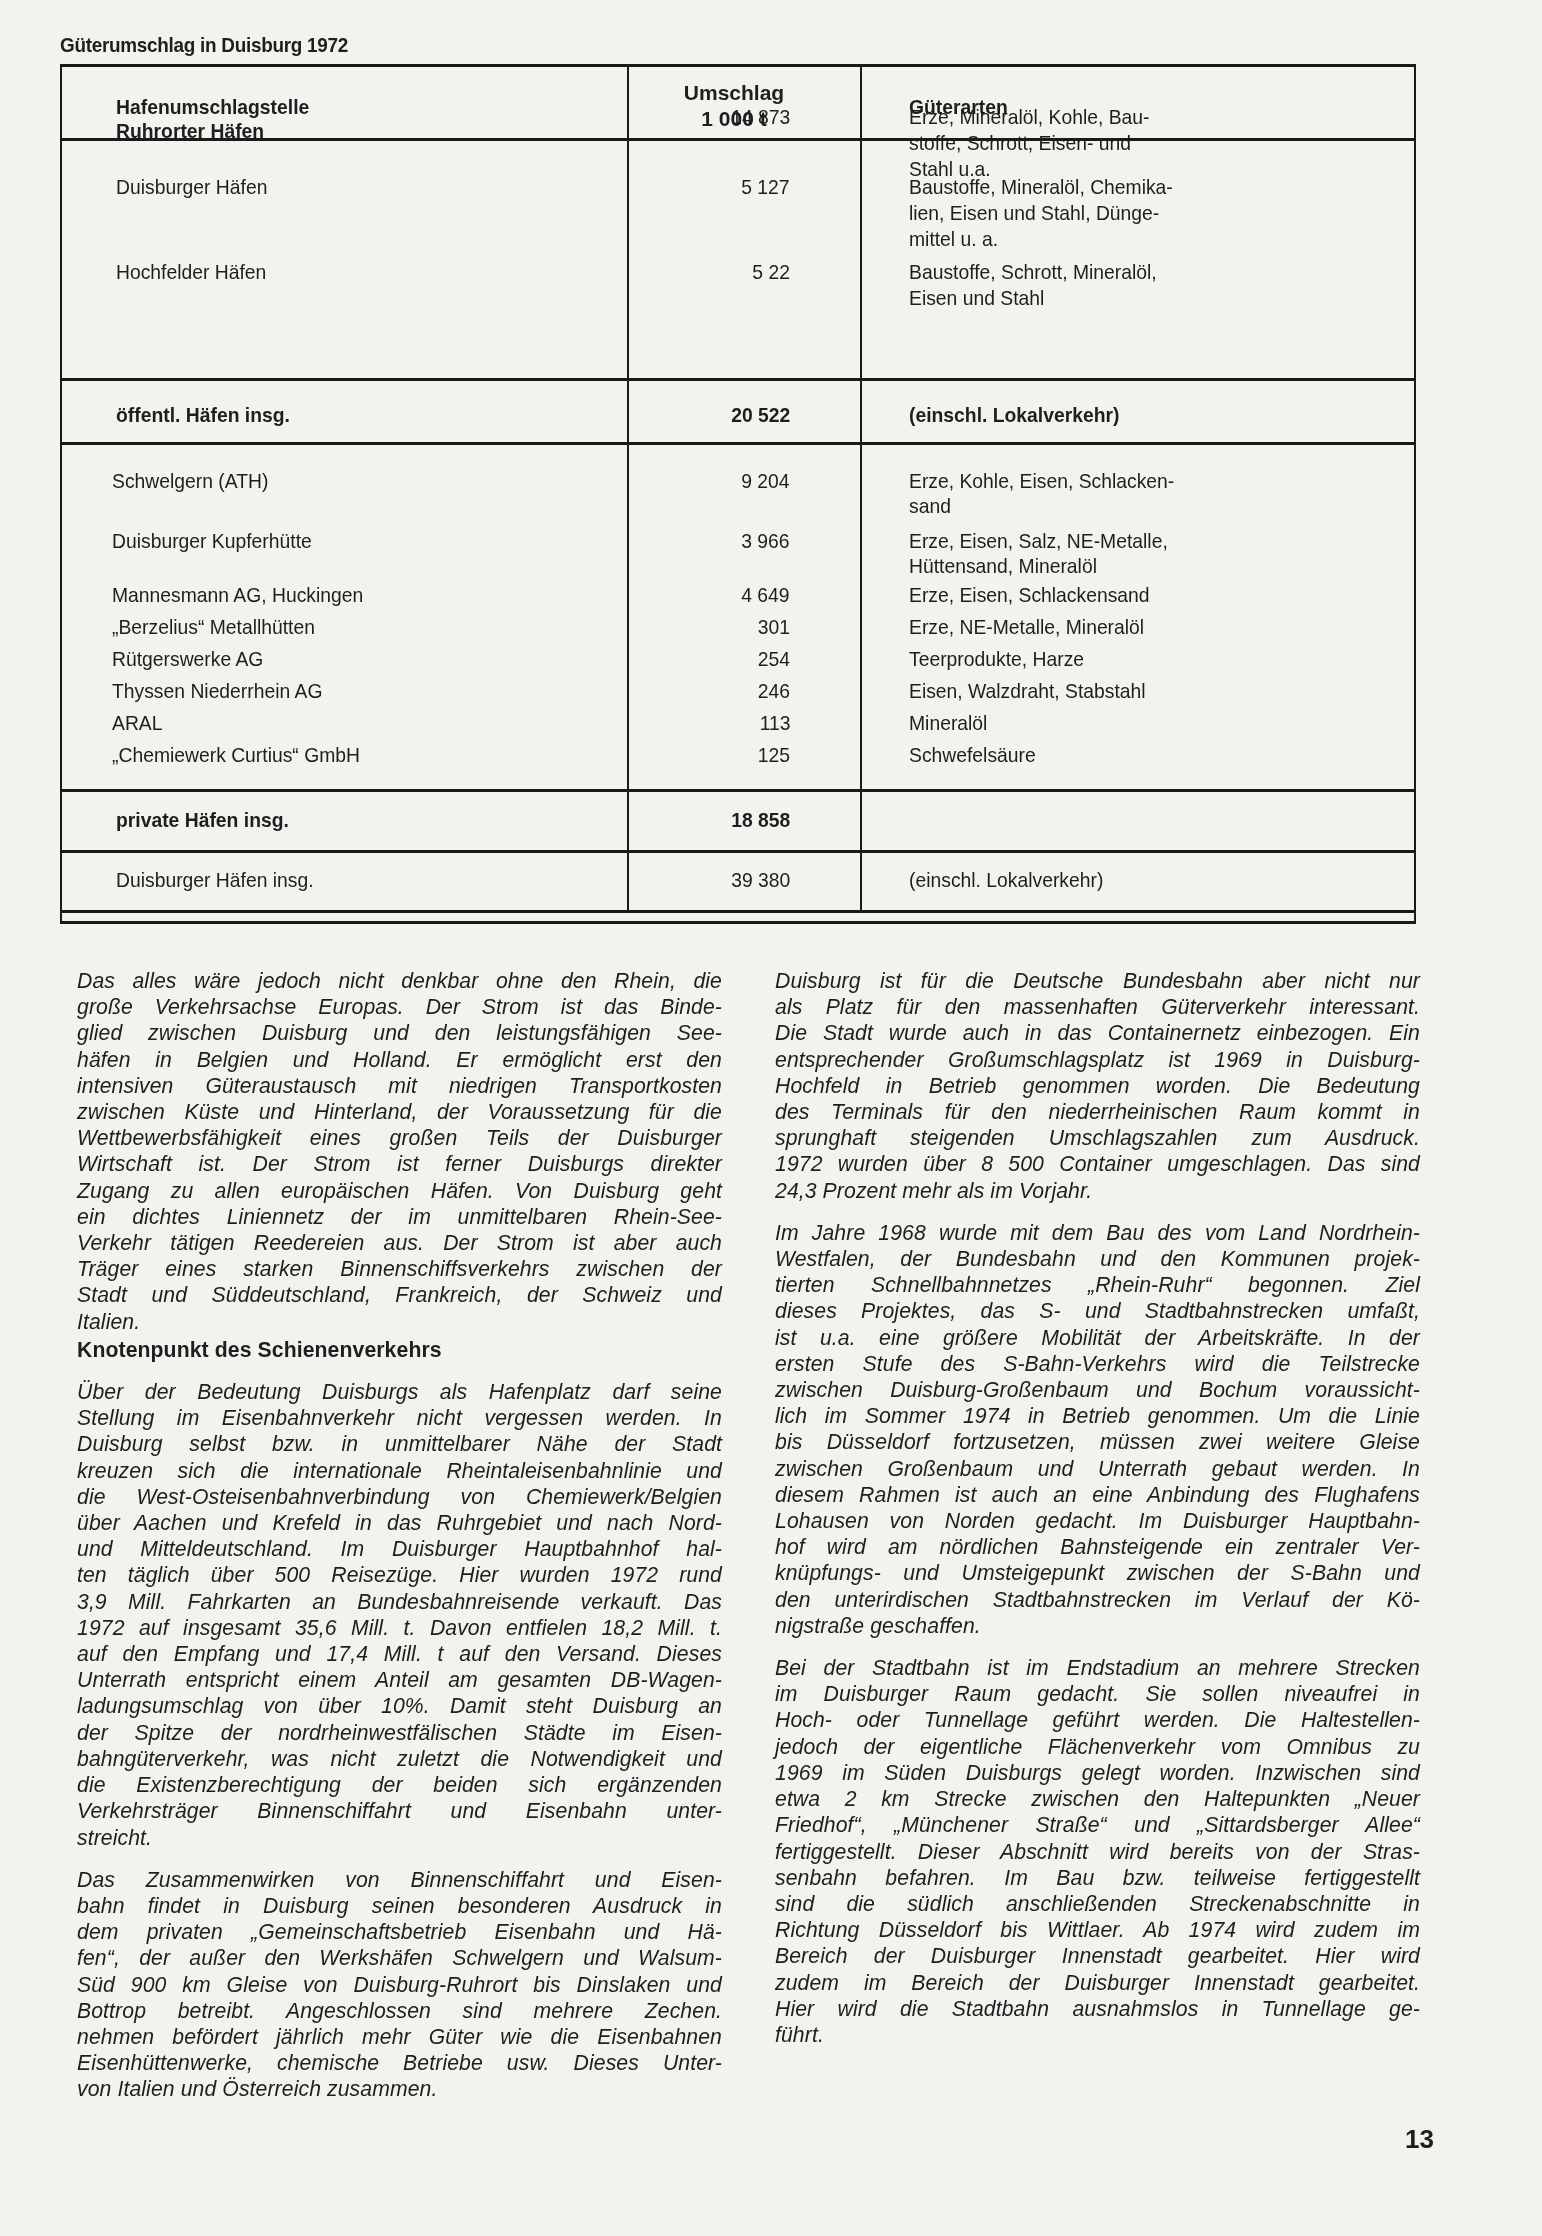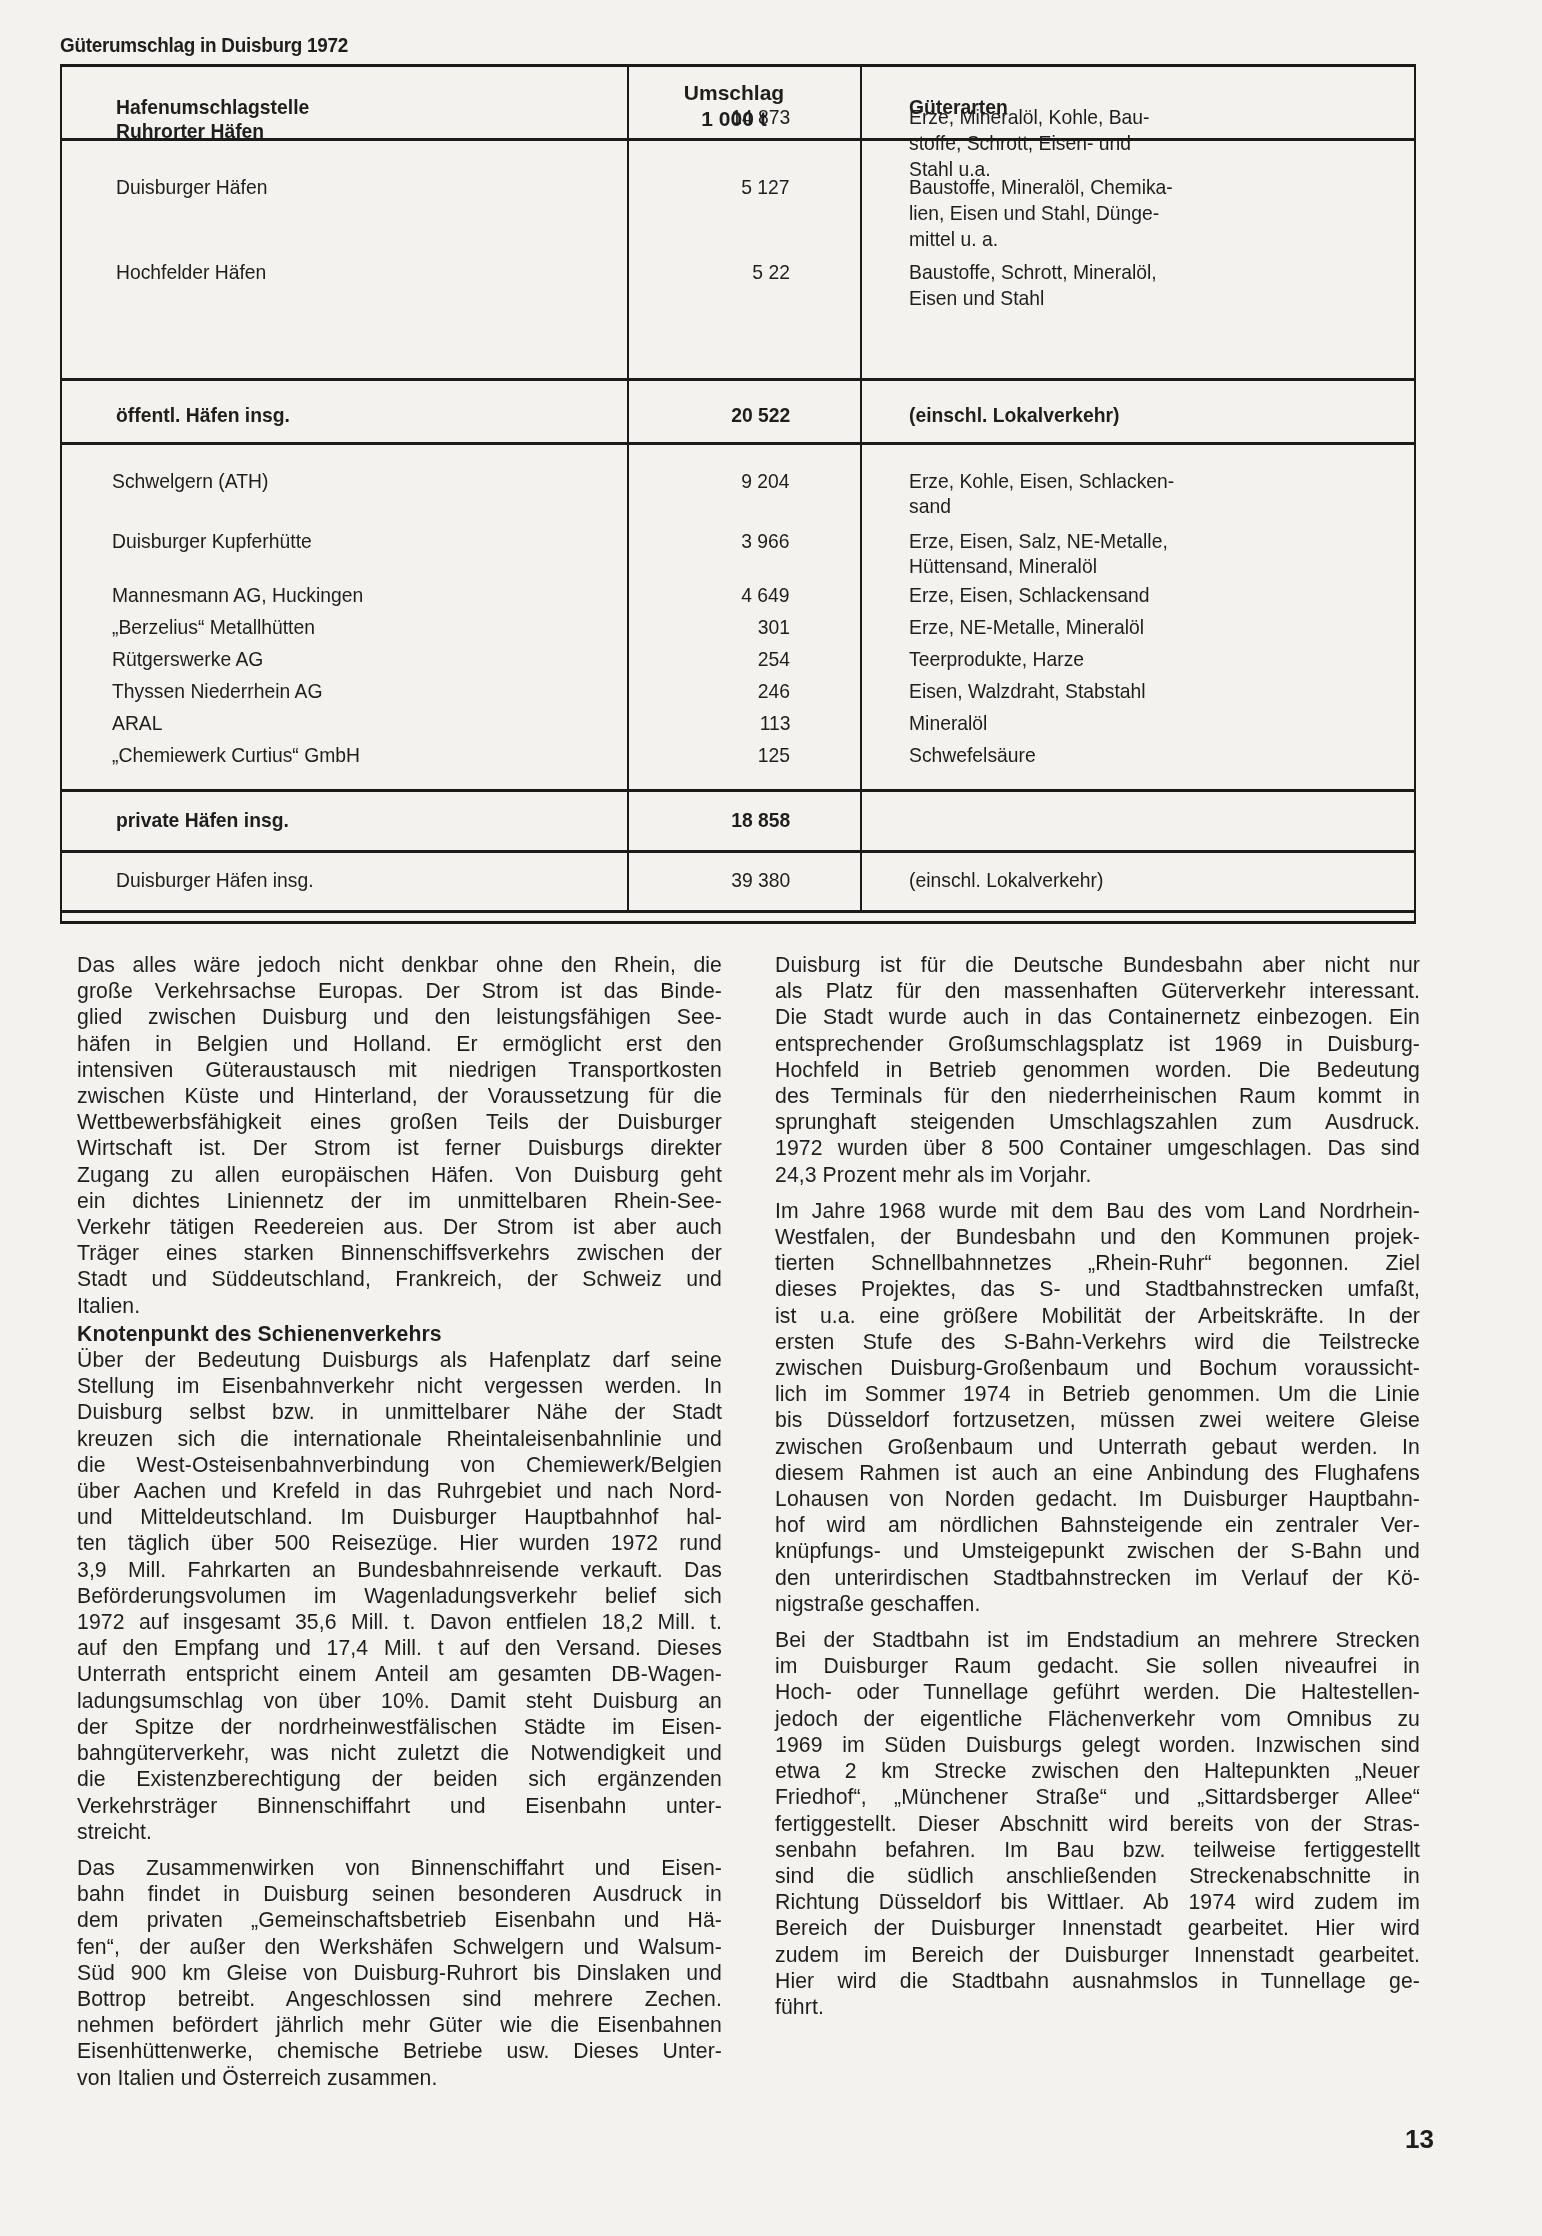--- a/index.html
+++ b/index.html
@@ -24,21 +24,21 @@
     transform: scaleX(0.92); transform-origin: left top; white-space: nowrap;
   }
   .cell.b { font-weight: bold; }
   .num { text-align: right; transform-origin: right top; }
   .goods { white-space: normal; }
   .col {
     position: absolute; top: 952px; width: 645px;
     font-size: 21.2px; line-height: 26.2px; text-align: justify;
     letter-spacing: 0.1px;
   }
-  .col p { margin: 0 0 10px 0; }
+  .col p { margin: 16px 0 10px 0; font-style: italic; }
   .col .sub { font-weight: bold; display: block; text-align: left; }
   .col .line { display: block; text-align: justify; text-align-last: justify; white-space: nowrap; overflow: visible; }
   .col .line.last { text-align-last: left; }
   .pageno {
     position: absolute; left: 1405px; top: 2124px;
     font-size: 26px; font-weight: bold;
   }
 </style>
 </head>
 <body>
@@ -140,21 +140,20 @@
     <p>
       <span class="line">Über der Bedeutung Duisburgs als Hafenplatz darf seine</span>
       <span class="line">Stellung im Eisenbahnverkehr nicht vergessen werden. In</span>
       <span class="line">Duisburg selbst bzw. in unmittelbarer Nähe der Stadt</span>
       <span class="line">kreuzen sich die internationale Rheintaleisenbahnlinie und</span>
       <span class="line">die West-Osteisenbahnverbindung von Chemiewerk/Belgien</span>
       <span class="line">über Aachen und Krefeld in das Ruhrgebiet und nach Nord-</span>
       <span class="line">und Mitteldeutschland. Im Duisburger Hauptbahnhof hal-</span>
       <span class="line">ten täglich über 500 Reisezüge. Hier wurden 1972 rund</span>
       <span class="line">3,9 Mill. Fahrkarten an Bundesbahnreisende verkauft. Das</span>
-      <span class="line">Beförderungsvolumen im Wagenladungsverkehr belief sich</span>
       <span class="line">1972 auf insgesamt 35,6 Mill. t. Davon entfielen 18,2 Mill. t.</span>
       <span class="line">auf den Empfang und 17,4 Mill. t auf den Versand. Dieses</span>
       <span class="line">Unterrath entspricht einem Anteil am gesamten DB-Wagen-</span>
       <span class="line">ladungsumschlag von über 10%. Damit steht Duisburg an</span>
       <span class="line">der Spitze der nordrheinwestfälischen Städte im Eisen-</span>
       <span class="line">bahngüterverkehr, was nicht zuletzt die Notwendigkeit und</span>
       <span class="line">die Existenzberechtigung der beiden sich ergänzenden</span>
       <span class="line">Verkehrsträger Binnenschiffahrt und Eisenbahn unter-</span>
       <span class="line last">streicht.</span>
     </p>

